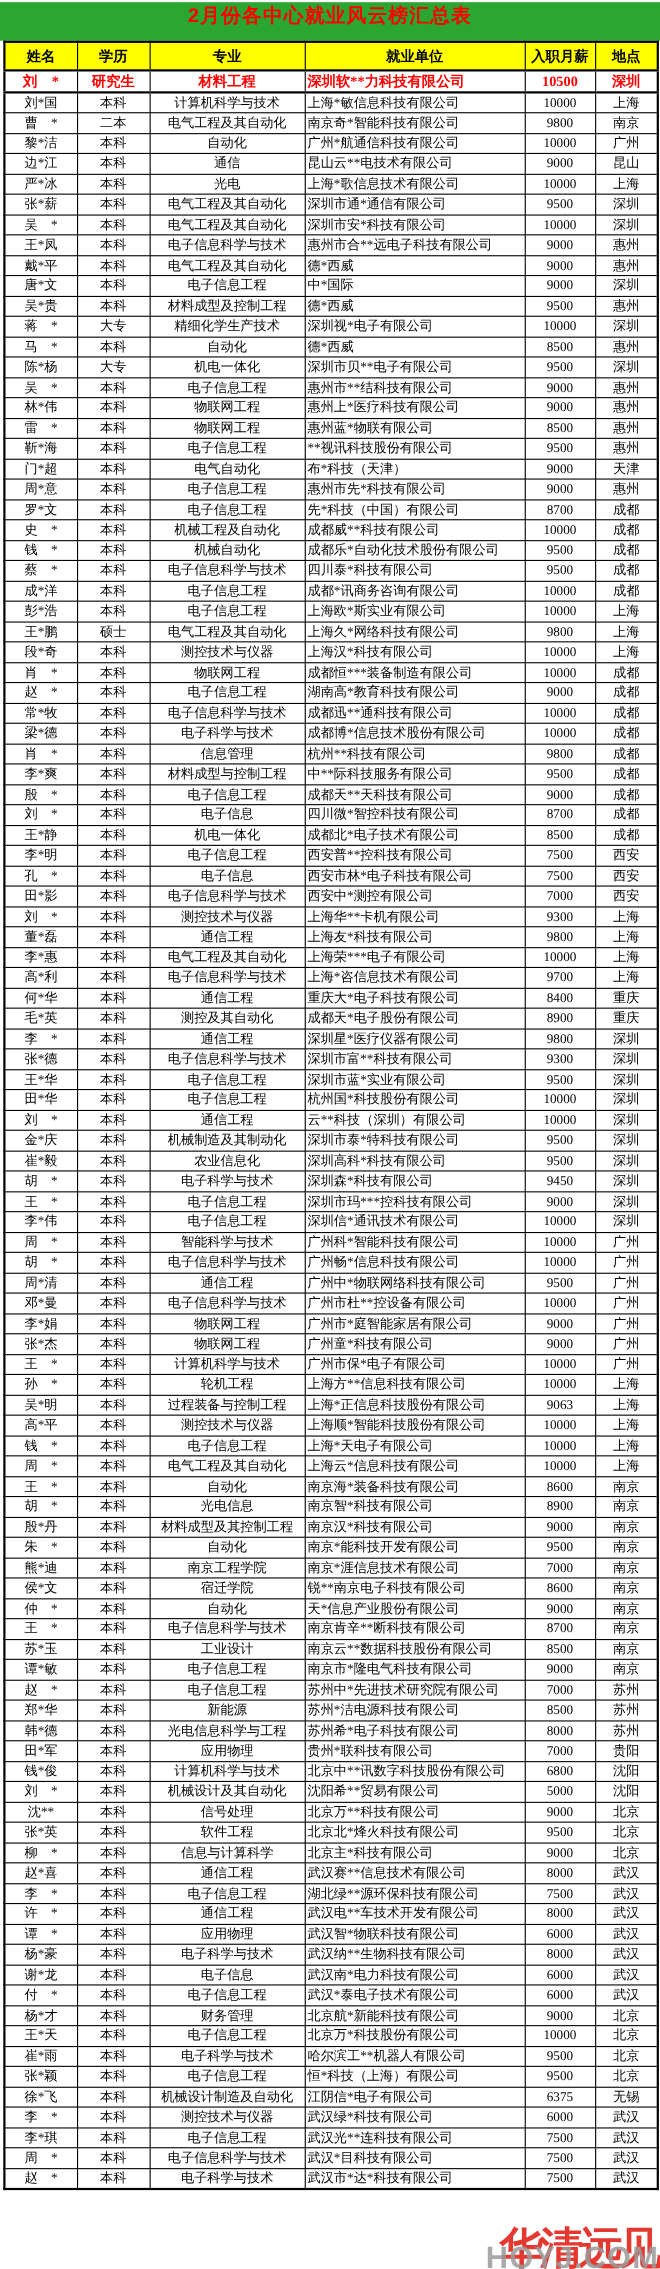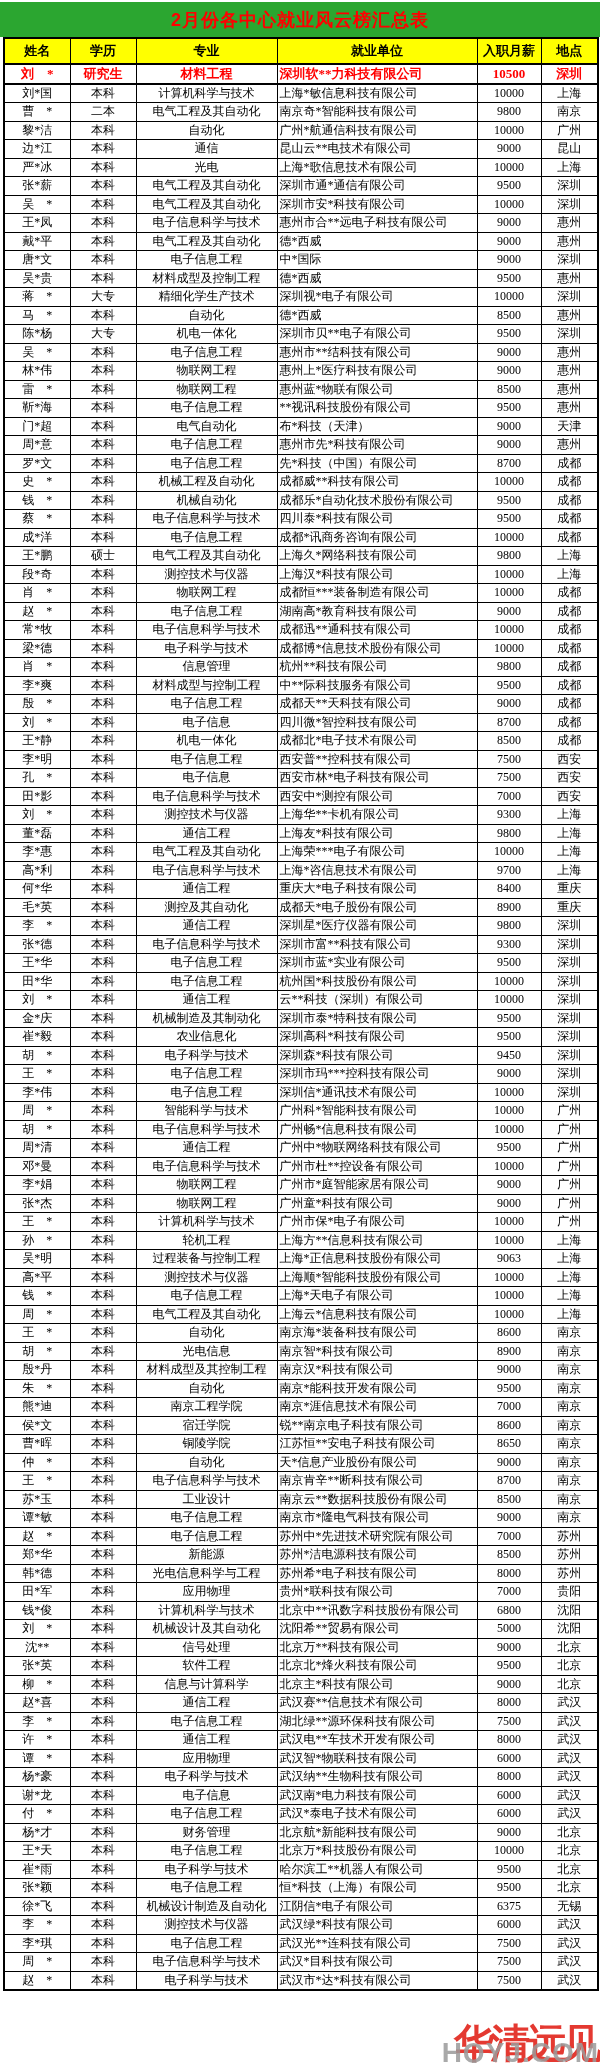--- a/index.html
+++ b/index.html
@@ -1,19 +1,19 @@
 <!DOCTYPE html>
 <html style="--title-bg: #2ba630; --title-fg: #ff0000; --header-bg: #ffff00; --hl-fg: #ff0000; --wm-red: #e2241b;"><head>
 <meta charset="utf-8">
 <style>
   html,body{margin:0;padding:0;width:600px;background:#fff;
     font-family:"Liberation Serif",serif;}
   .page{position:relative;width:600px;height:2063px;overflow:hidden;}
   .title-band{margin-top:2px;height:35px;background:var(--title-bg,#2ba630);
-    display:flex;align-items:center;justify-content:center;}
+    display:flex;justify-content:center;}
   .title-band .title{color:var(--title-fg,#ff0000);font-size:18px;font-weight:bold;
     letter-spacing:1px;font-family:"Liberation Sans",sans-serif;}
   table{border-collapse:collapse;table-layout:fixed;width:594px;margin-left:3px;}
   col.c0{width:66px}col.c1{width:66px}col.c2{width:141px}
   col.c3{width:200px}col.c4{width:64px}col.c5{width:57px}
   th{background:var(--header-bg,#ffff00);border:1px solid #000;height:24px;
     font-size:13px;font-weight:bold;color:#000000;padding:0;
     border-bottom:2px solid #000;}
   td{border:1px solid #000;height:17.5px;font-size:12px;color:#000;
     padding:0 1px;text-align:center;white-space:nowrap;overflow:hidden;
@@ -262,20 +262,28 @@
         </tr>
         <tr>
           <td>成*洋</td>
           <td>本科</td>
           <td>电子信息工程</td>
           <td class="company">成都*讯商务咨询有限公司</td>
           <td>10000</td>
           <td>成都</td>
         </tr>
         <tr>
+          <td>彭*浩</td>
+          <td>本科</td>
+          <td>电子信息工程</td>
+          <td class="company">上海欧*斯实业有限公司</td>
+          <td>10000</td>
+          <td>上海</td>
+        </tr>
+        <tr>
           <td>王*鹏</td>
           <td>硕士</td>
           <td>电气工程及其自动化</td>
           <td class="company">上海久*网络科技有限公司</td>
           <td>9800</td>
           <td>上海</td>
         </tr>
         <tr>
           <td>段*奇</td>
           <td>本科</td>
@@ -643,28 +651,20 @@
           <td class="company">南京*涯信息技术有限公司</td>
           <td>7000</td>
           <td>南京</td>
         </tr>
         <tr>
           <td>侯*文</td>
           <td>本科</td>
           <td>宿迁学院</td>
           <td class="company">锐**南京电子科技有限公司</td>
           <td>8600</td>
-          <td>南京</td>
-        </tr>
-        <tr>
-          <td>曹*晖</td>
-          <td>本科</td>
-          <td>铜陵学院</td>
-          <td class="company">江苏恒**安电子科技有限公司</td>
-          <td>8650</td>
           <td>南京</td>
         </tr>
         <tr>
           <td>仲　*</td>
           <td>本科</td>
           <td>自动化</td>
           <td class="company">天*信息产业股份有限公司</td>
           <td>9000</td>
           <td>南京</td>
         </tr>

